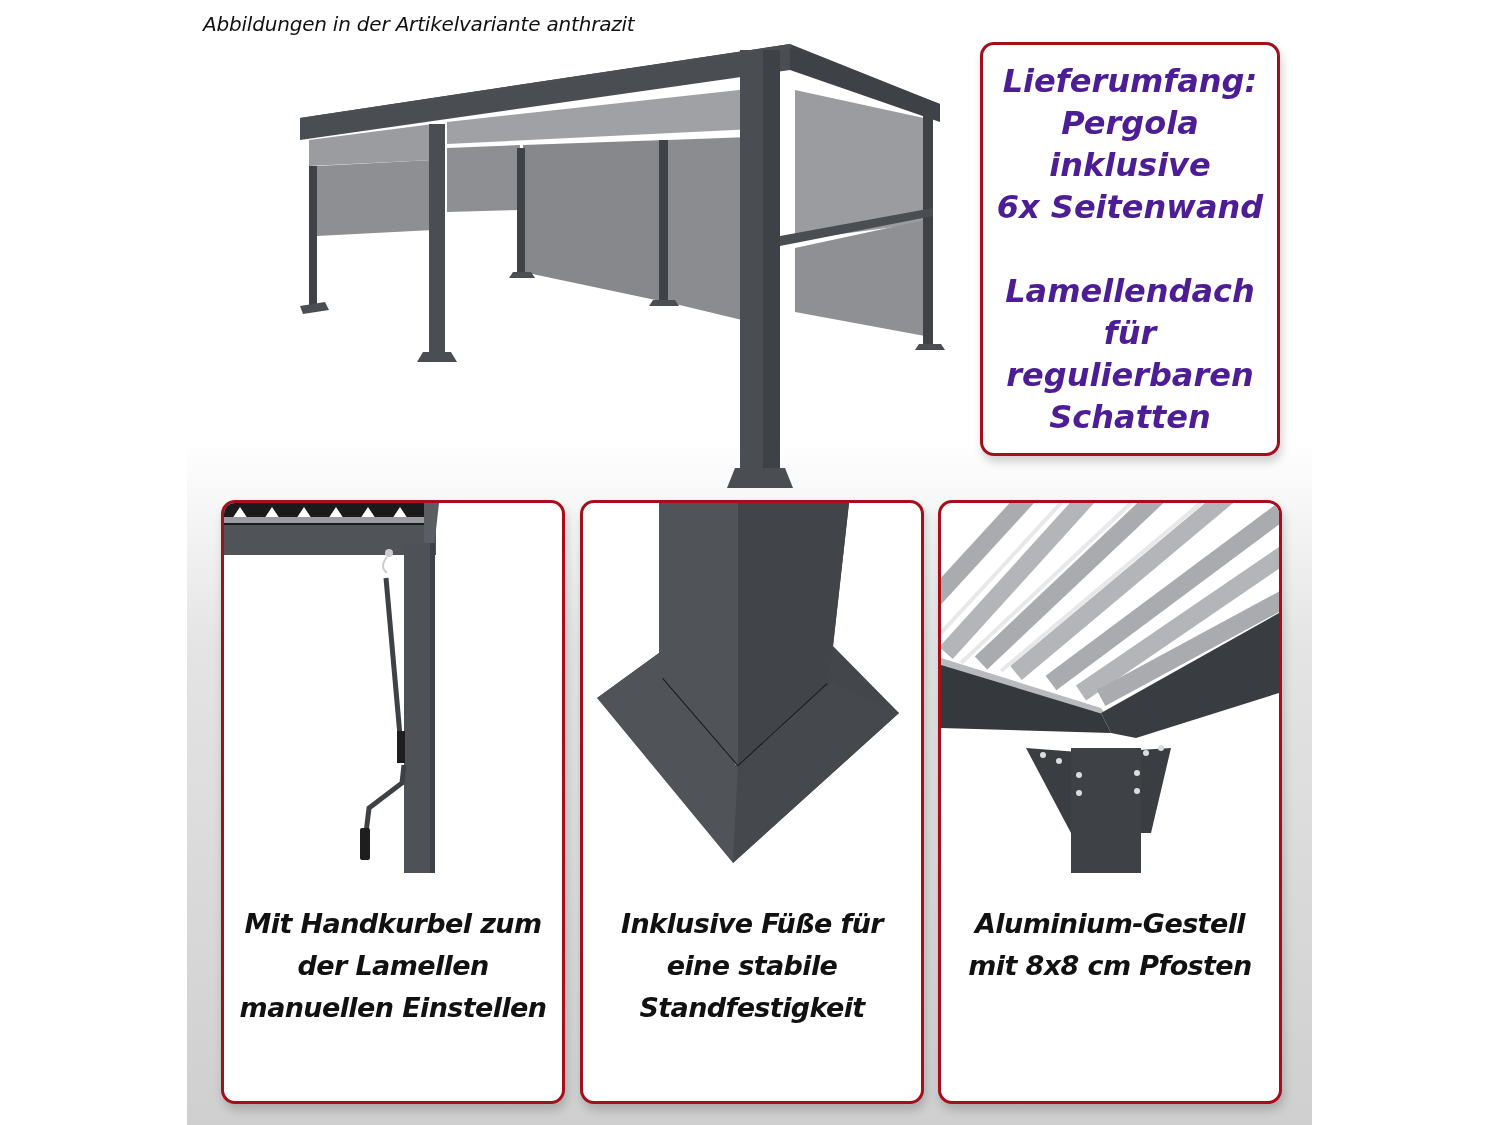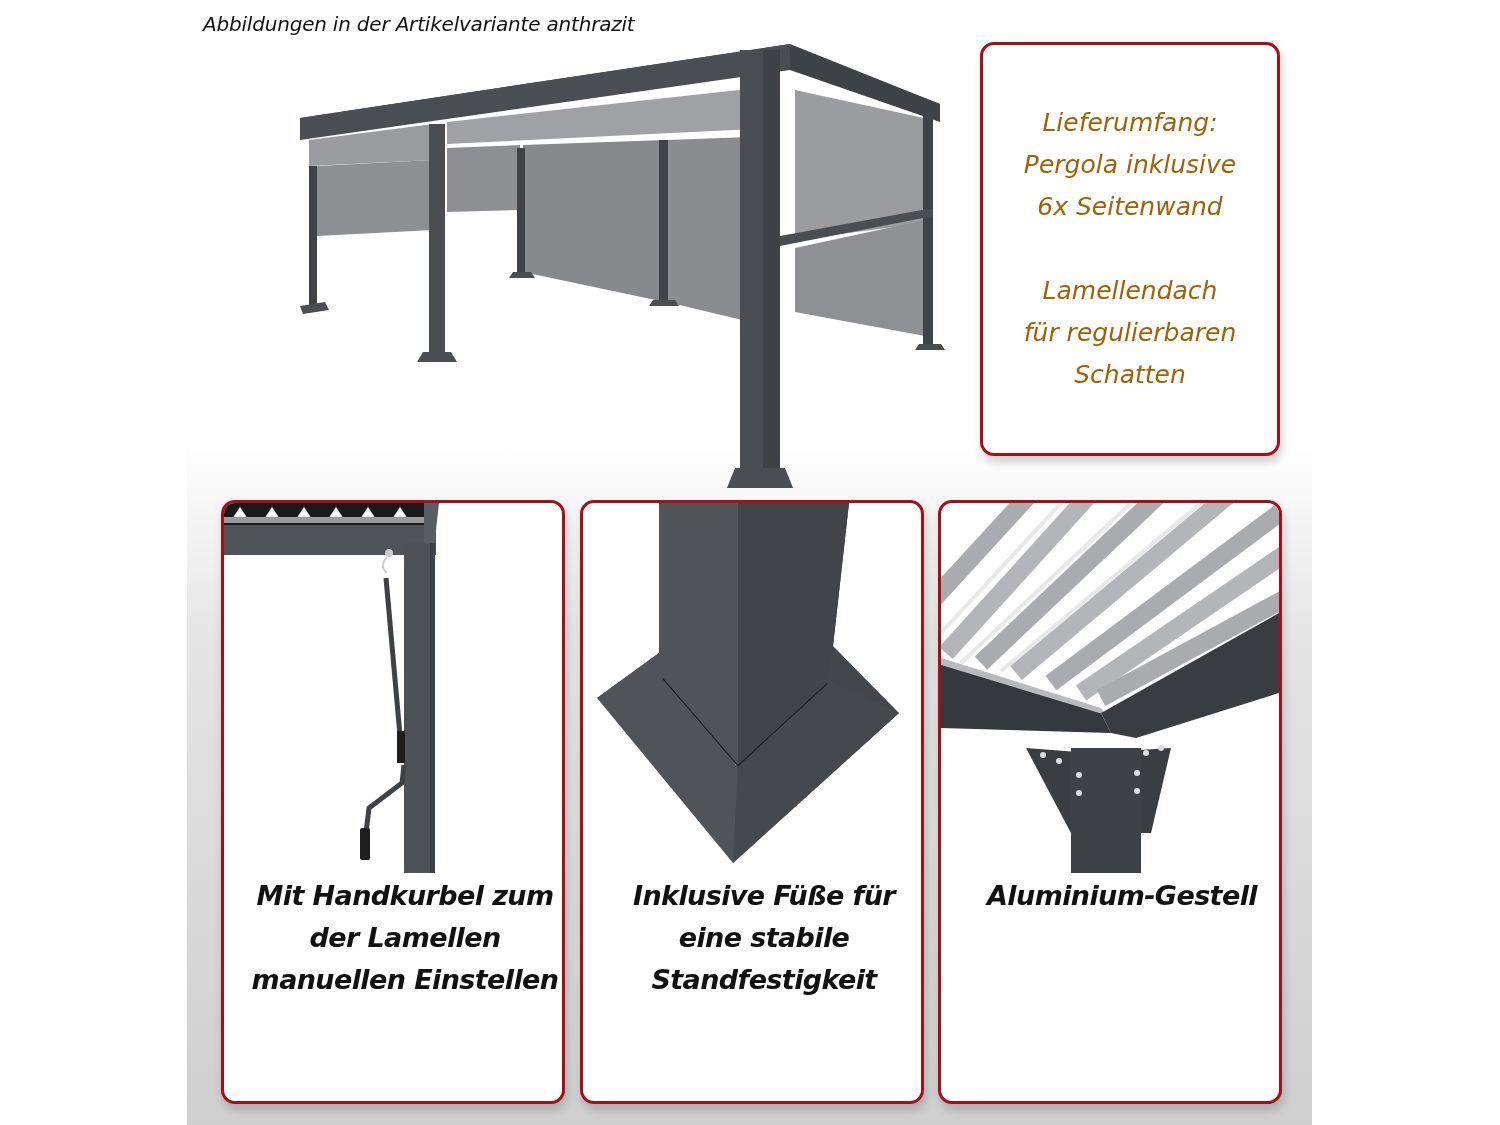--- a/index.html
+++ b/index.html
@@ -6,30 +6,30 @@
   body { width:1500px; height:1125px; background:#ffffff; position:relative; overflow:hidden;
          font-family:"DejaVu Sans", "Liberation Sans", sans-serif; }
   .bg-fade { position:absolute; left:187px; top:440px; width:1125px; height:685px;
              background:linear-gradient(to bottom, rgba(255,255,255,1) 0%, #e4e4e4 30%, #cfcfcf 100%); }
   .caption { position:absolute; left:203px; top:12px; font-style:italic; font-weight:normal;
              font-size:20px; color:#111; letter-spacing:-0.2px; }
   .card { position:absolute; background:#fff; border:3px solid #a3101a; border-radius:14px;
           box-sizing:border-box; overflow:hidden; box-shadow: 2px 6px 10px rgba(0,0,0,0.18); }
   .info-card { left:980px; top:42px; width:300px; height:414px; display:flex; flex-direction:column;
                align-items:center; justify-content:center; text-align:center; }
-  .info-card .block { font-style:italic; font-weight:normal; font-size:25px; line-height:42px; color:#a16207; }
+  .info-card .block { font-style:italic; font-weight:bold; font-size:32px; line-height:42px; color:#4c1d95; }
   .info-card .gap { height:42px; }
   .feat { top:500px; width:344px; height:604px; }
   .feat1 { left:221px; }
   .feat2 { left:580px; }
   .feat3 { left:938px; }
   .feat .illus { position:absolute; left:0; top:0; width:100%; height:375px; }
-  .feat .text { position:absolute; left:0; top:372px; width:100%; text-align:center;
+  .feat .text { position:absolute; left:0; top:400px; width:100%; text-align:center;
                 font-style:italic; font-weight:bold; font-size:27px; line-height:42px; color:#111;
-                letter-spacing:-0.6px;padding-left:12px; }
+                letter-spacing:-0.6px; }
   .hero { position:absolute; left:295px; top:40px; width:650px; height:452px; }
 </style>
 </head>
 <body>
 
 <div class="bg-fade"></div>
 
 <div class="caption">Abbildungen in der Artikelvariante anthrazit</div>
 
 <svg class="hero" viewBox="0 0 650 452" xmlns="http://www.w3.org/2000/svg">
@@ -156,14 +156,15 @@
       <circle cx="138" cy="272" r="3"></circle>
         <circle cx="138" cy="290" r="3"></circle>
       <circle cx="196" cy="270" r="3"></circle>
         <circle cx="196" cy="288" r="3"></circle>
       <circle cx="205" cy="250" r="3"></circle>
         <circle cx="220" cy="245" r="3"></circle>
     </g>
   </svg>
   <div class="text">
     <div>Aluminium-Gestell</div>
+    <div>mit 8x8 cm Pfosten</div>
   </div>
 </div>
 
 </body></html>

